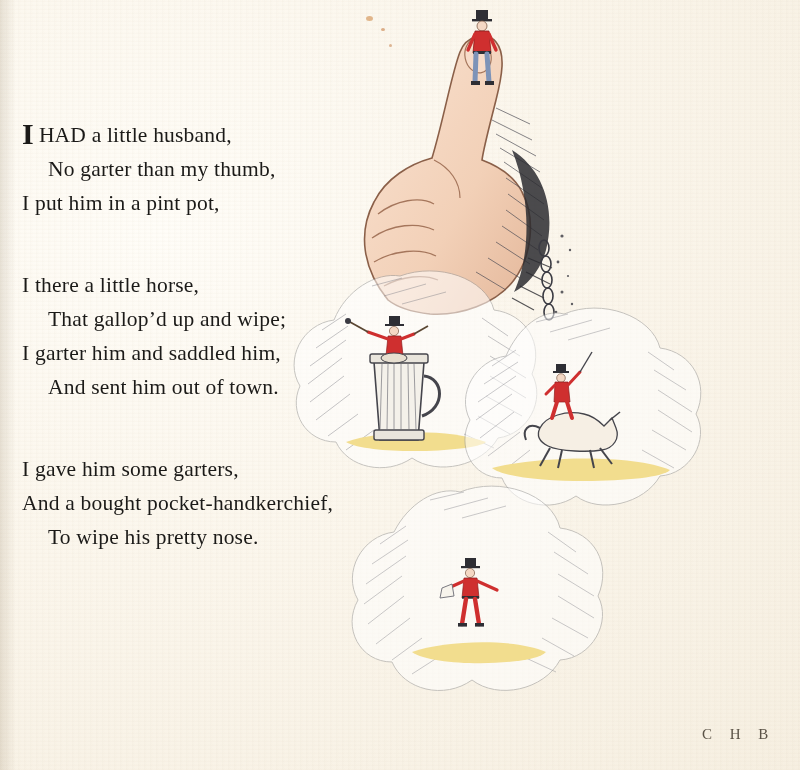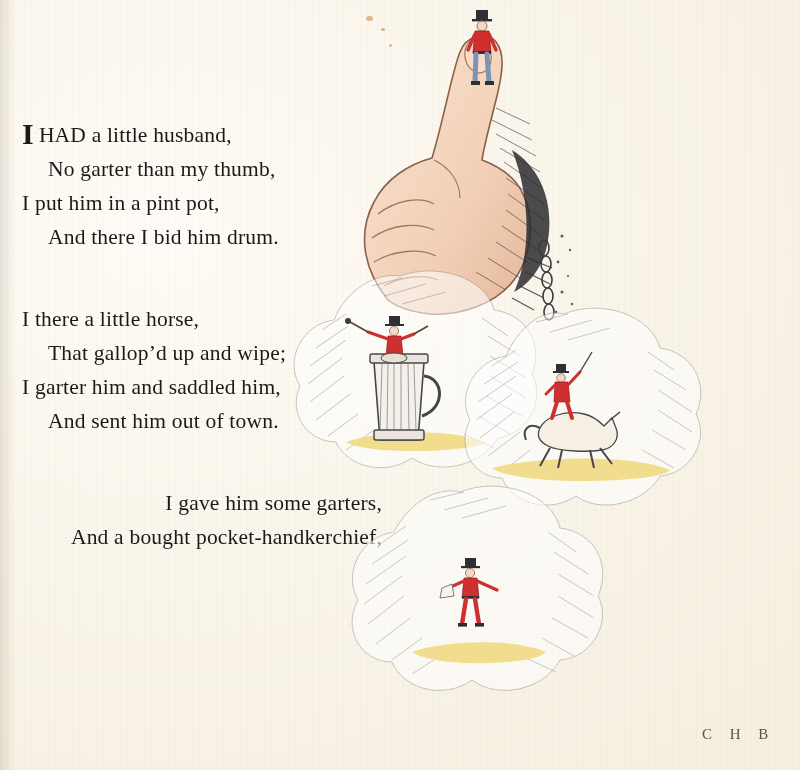--- a/index.html
+++ b/index.html
@@ -42,21 +42,21 @@
     position: absolute;
     left: 22px;
     top: 118px;
     width: 360px;
     color: #1b1a18;
     font-size: 21.5px;
     line-height: 34px;
     letter-spacing: 0.2px;
   }
   .stanza { margin-bottom: 48px; }
-  .stanza:last-child { margin-bottom: 0; text-align: right; }
+  .stanza:last-child { margin-bottom: 0; }
   .line { white-space: pre; }
   .indent { padding-left: 26px; }
   .dropcap {
     font-size: 30px;
     line-height: 30px;
     font-weight: 600;
     vertical-align: -2px;
     padding-right: 5px;
     font-family: "Liberation Serif", serif;
   }
@@ -98,33 +98,33 @@
   <div class="ink-spot" style="left:381px;top:28px;width:4px;height:3px;background:#cf8f5b;opacity:.7;"></div>
   <div class="ink-spot" style="left:389px;top:44px;width:3px;height:3px;background:#c98b59;opacity:.6;"></div>
   <div class="ink-spot" style="left:449px;top:91px;width:10px;height:4px;background:#c45b4a;opacity:.6;"></div>
 
   <div class="poem">
 
     <div class="stanza">
       <div class="line"><span class="dropcap">I</span><span>HAD a little husband,</span></div>
       <div class="line indent">No garter than my thumb,</div>
       <div class="line">I put him in a pint pot,</div>
-      <div class="line indent">And there I bid him drum.</div>
     </div>
 
     <div class="stanza">
       <div class="line">I there a little horse,</div>
       <div class="line indent">That gallop’d up and wipe;</div>
       <div class="line">I garter him and saddled him,</div>
       <div class="line indent">And sent him out of town.</div>
     </div>
 
     <div class="stanza">
       <div class="line">I gave him some garters,</div>
       <div class="line">And a bought pocket-handkerchief,</div>
+      <div class="line indent">To wipe his pretty nose.</div>
     </div>
 
   </div>
 
   <div class="illustration">
 
     <svg class="art" style="left:-30px;top:0px;" width="290" height="330" viewBox="0 0 290 330">
       <defs>
         <linearGradient id="skinG" x1="0" y1="0" x2="1" y2="1">
           <stop offset="0%" stop-color="#fae3d2"></stop>

